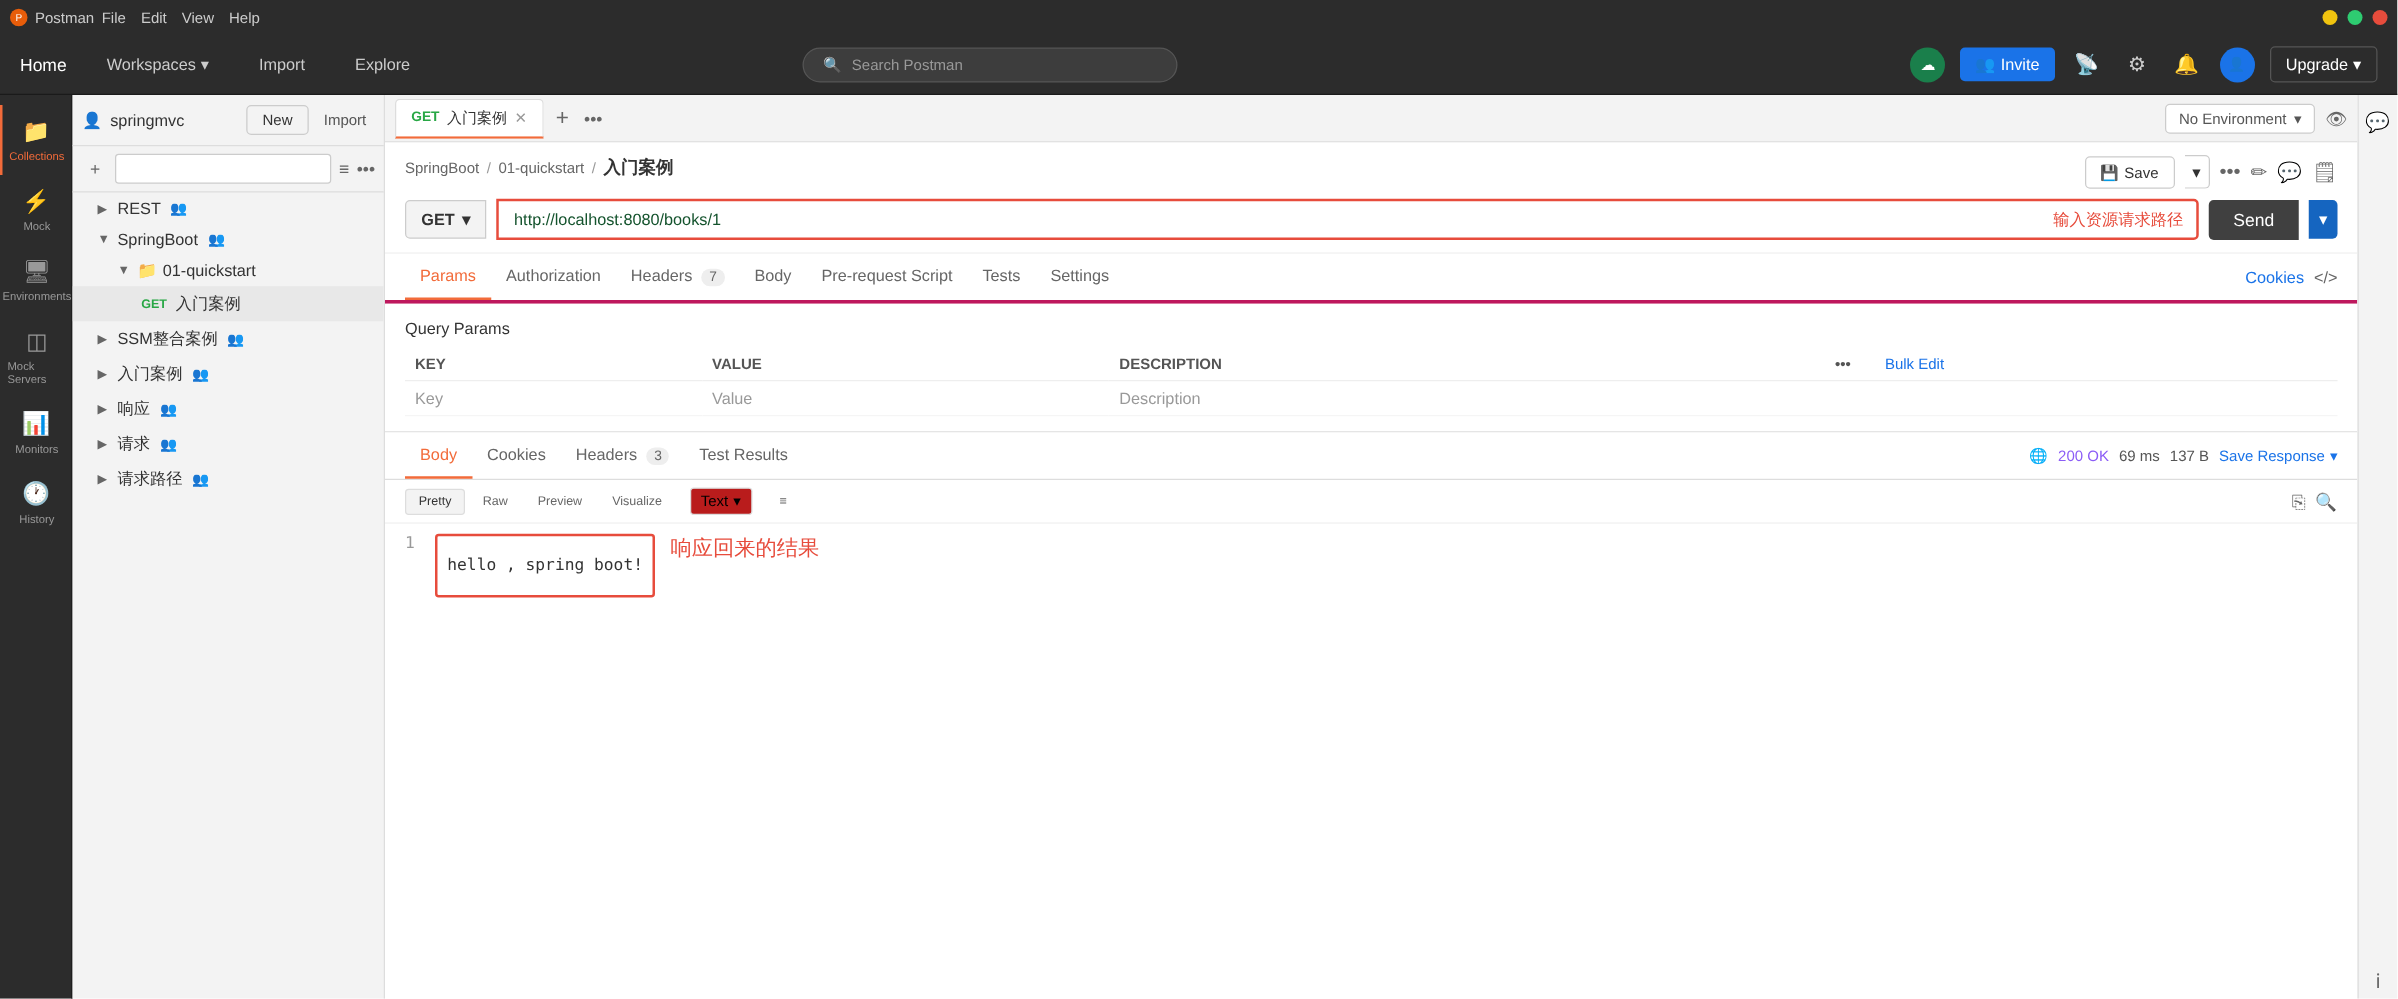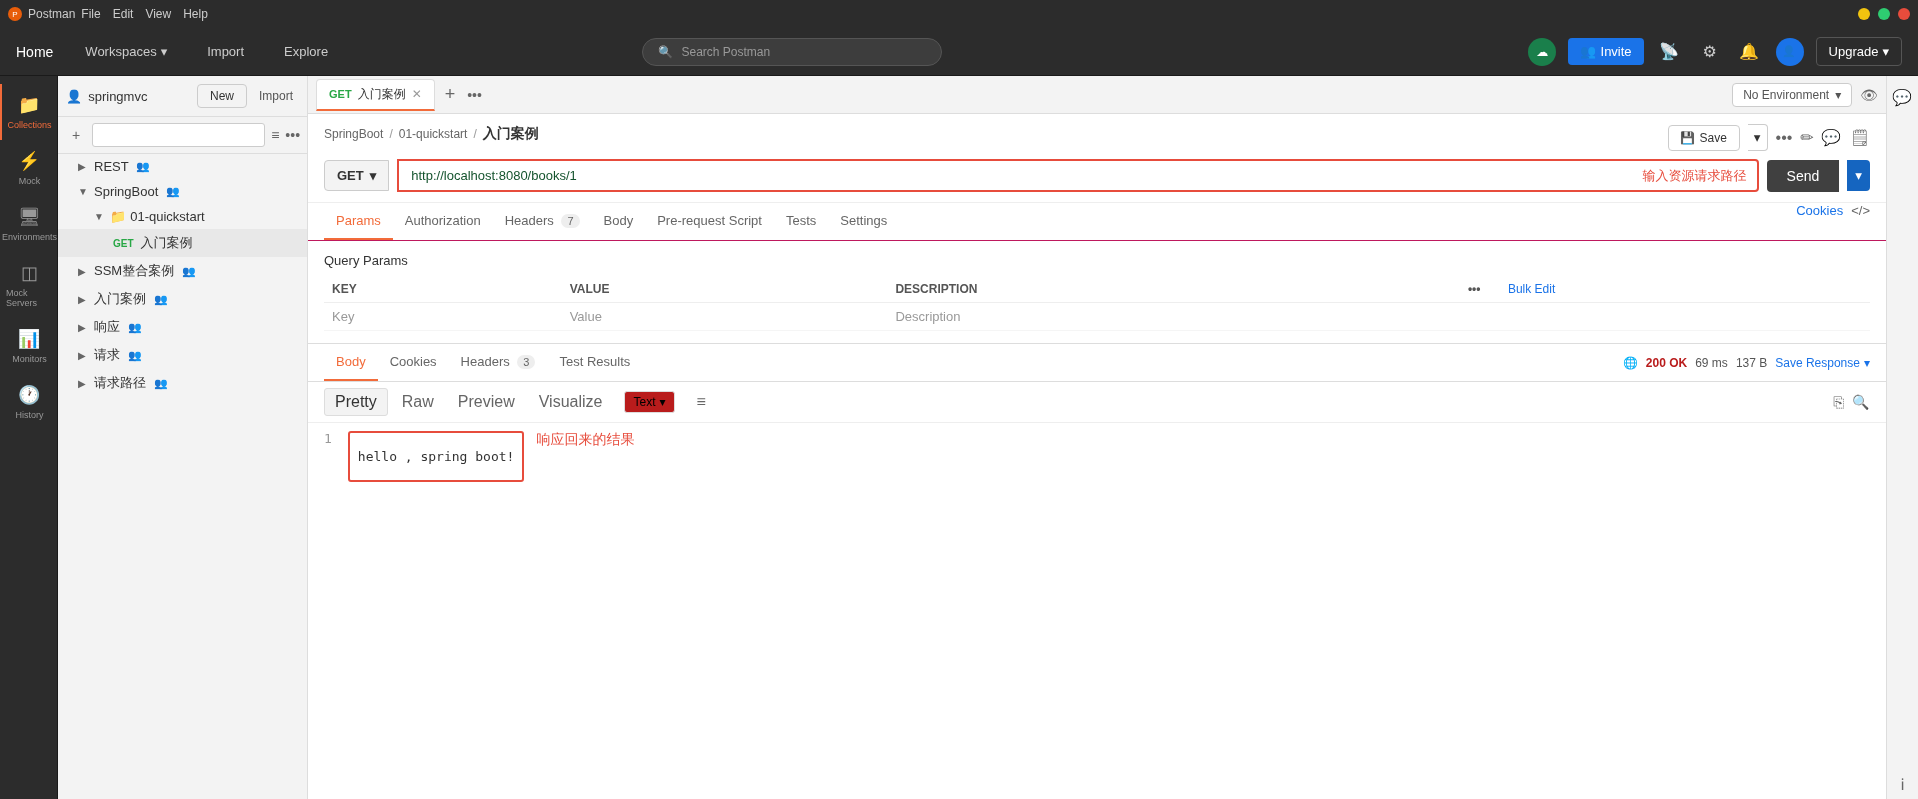--- a/index.html
+++ b/index.html
@@ -89,21 +89,21 @@
 
     .url-row { display: flex; align-items: center; gap: 8px; margin-top: 8px; }
     .method-select { background: #f3f3f3; border: 1px solid #ccc; border-radius: 4px 0 0 4px; padding: 7px 12px; font-size: 13px; font-weight: bold; color: #333; cursor: pointer; display: flex; align-items: center; gap: 6px; }
     .url-input-wrapper { flex: 1; position: relative; }
     .url-input { width: 100%; border: 2px solid #e74c3c; border-radius: 0 4px 4px 0; padding: 7px 12px; font-size: 13px; color: #14532d; outline: none; }
     .url-hint { position: absolute; right: 12px; top: 50%; transform: translateY(-50%); color: #e74c3c; font-size: 13px; pointer-events: none; }
     .send-btn { background: #404040; color: #fff; border: none; border-radius: 4px 0 0 4px; padding: 8px 20px; font-size: 14px; font-weight: 500; cursor: pointer; }
     .send-dropdown { background: #1565c0; color: #fff; border: none; border-radius: 0 4px 4px 0; padding: 8px 8px; cursor: pointer; }
 
     
-    .req-tabs { display: flex; align-items: flex-start; border-bottom: 1px solid #be185d; padding: 0 16px; background: #fff; }
+    .req-tabs { display: flex; align-items: center; border-bottom: 3px solid #be185d; padding: 0 16px; background: #fff; }
     .req-tab { padding: 10px 12px; font-size: 13px; color: #666; cursor: pointer; border-bottom: 2px solid transparent; }
     .req-tab.active { color: #f26b3a; border-bottom-color: #f26b3a; font-weight: 500; }
     .req-tab-badge { background: #eee; border-radius: 10px; padding: 1px 6px; font-size: 11px; margin-left: 4px; }
     .cookies-link { margin-left: auto; color: #1a73e8; font-size: 13px; cursor: pointer; text-decoration: none; }
     .code-link { color: #666; font-size: 13px; cursor: pointer; margin-left: 8px; }
 
     
     .query-params { padding: 12px 16px; background: #fff; flex: 0 0 auto; }
     .params-title { font-size: 13px; color: #333; font-weight: 500; margin-bottom: 8px; }
     .params-table { width: 100%; border-collapse: collapse; }
@@ -111,37 +111,37 @@
     .params-table td { padding: 6px 8px; font-size: 13px; color: #999; border-bottom: 1px solid #f5f5f5; }
     .params-more-col { width: 40px; }
     .bulk-edit-btn { color: #1a73e8; font-size: 12px; cursor: pointer; background: none; border: none; }
 
     
     .response-area { flex: 1; display: flex; flex-direction: column; border-top: 1px solid #ddd; background: #fff; min-height: 0; }
     .response-tabs { display: flex; align-items: center; padding: 0 16px; border-bottom: 1px solid #ddd; background: #fff; }
     .response-tab { padding: 10px 12px; font-size: 13px; color: #666; cursor: pointer; border-bottom: 2px solid transparent; }
     .response-tab.active { color: #f26b3a; border-bottom-color: #f26b3a; }
     .response-status { margin-left: auto; display: flex; align-items: center; gap: 8px; font-size: 12px; }
-    .status-ok { color: #b91c1c; font-weight: 700; }
+    .status-ok { color: #8b5cf6; font-weight: 400; }
     .status-ms { color: #555; }
     .status-size { color: #555; }
     .save-response-btn { color: #1a73e8; font-size: 12px; cursor: pointer; background: none; border: none; display: flex; align-items: center; gap: 4px; }
 
     .response-format-bar { display: flex; align-items: center; padding: 6px 16px; border-bottom: 1px solid #eee; background: #fff; gap: 4px; }
-    .format-tab { padding: 4px 10px; font-size: 16px; color: #666; cursor: pointer; border-radius: 3px; background: none; border: none; text-align: center; }
+    .format-tab { padding: 4px 10px; font-size: 10px; color: #666; cursor: pointer; border-radius: 3px; background: none; border: none; text-align: center; }
     .format-tab.active { background: #f3f3f3; color: #333; font-weight: 500; border: 1px solid #ddd; }
     .text-selector { display: flex; align-items: center; gap: 4px; background: #b91c1c; border: 1px solid #ddd; border-radius: 3px; padding: 3px 8px; font-size: 12px; cursor: pointer; margin-left: 8px; }
     .format-actions { margin-left: auto; display: flex; gap: 8px; }
     .format-action-btn { background: none; border: none; color: #666; font-size: 14px; cursor: pointer; }
 
     .response-body { flex: 1; padding: 8px 16px; overflow-y: auto; font-family: monospace; font-size: 13px; color: #333; background: #fff; }
     .line-num { color: #999; margin-right: 16px; user-select: none; }
     .code-line { display: flex; align-items: flex-start; }
     .code-box { border: 2px solid #e74c3c; border-radius: 3px; padding: 16px 8px; display: inline-block; }
-    .response-comment { color: #e74c3c; margin-left: 12px; font-size: 14px; }
+    .response-comment { color: #e74c3c; margin-left: 12px; font-size: 17px; }
 
     
     .right-panel { width: 32px; background: #f3f3f3; border-left: 1px solid #ddd; display: flex; flex-direction: column; align-items: center; padding-top: 8px; gap: 8px; }
     .right-icon { color: #666; font-size: 16px; cursor: pointer; padding: 4px; }
 
     
     .info-icon { margin-top: auto; }
     .folder-icon { color: #f39c12; }
   </style>
 </head>

